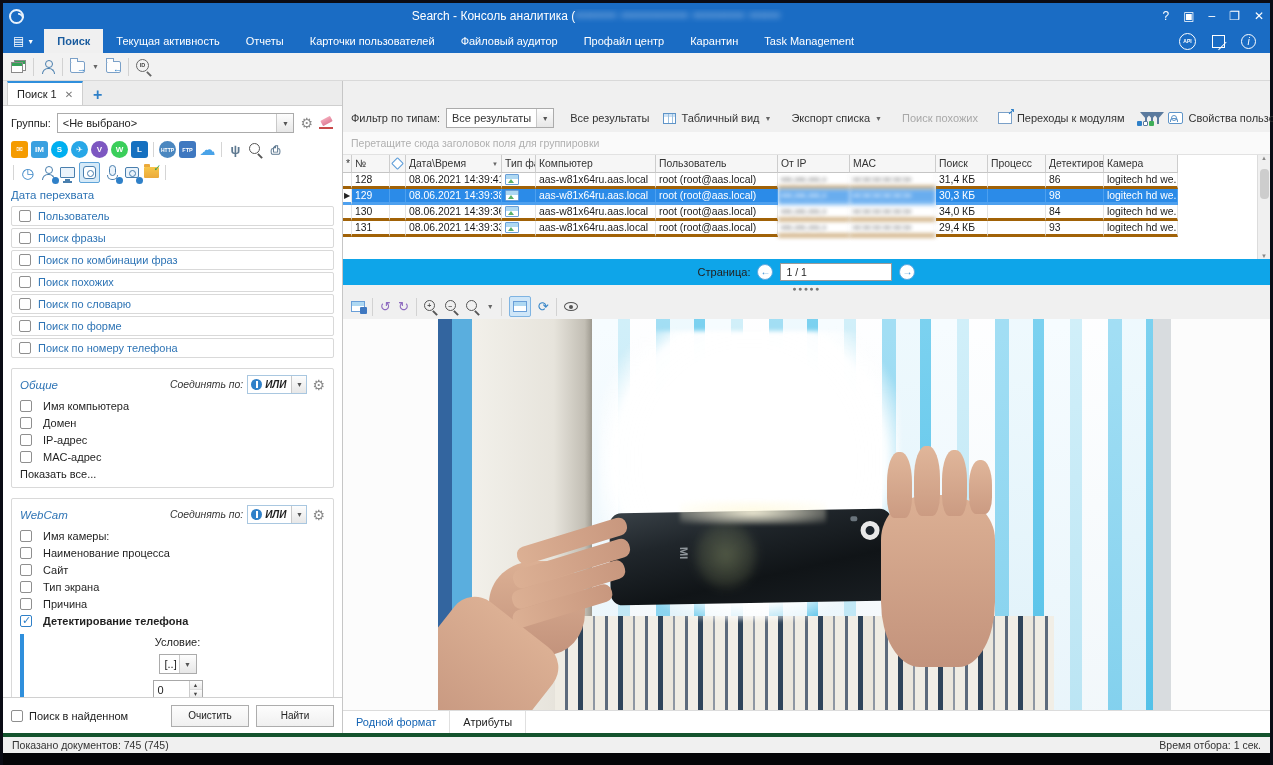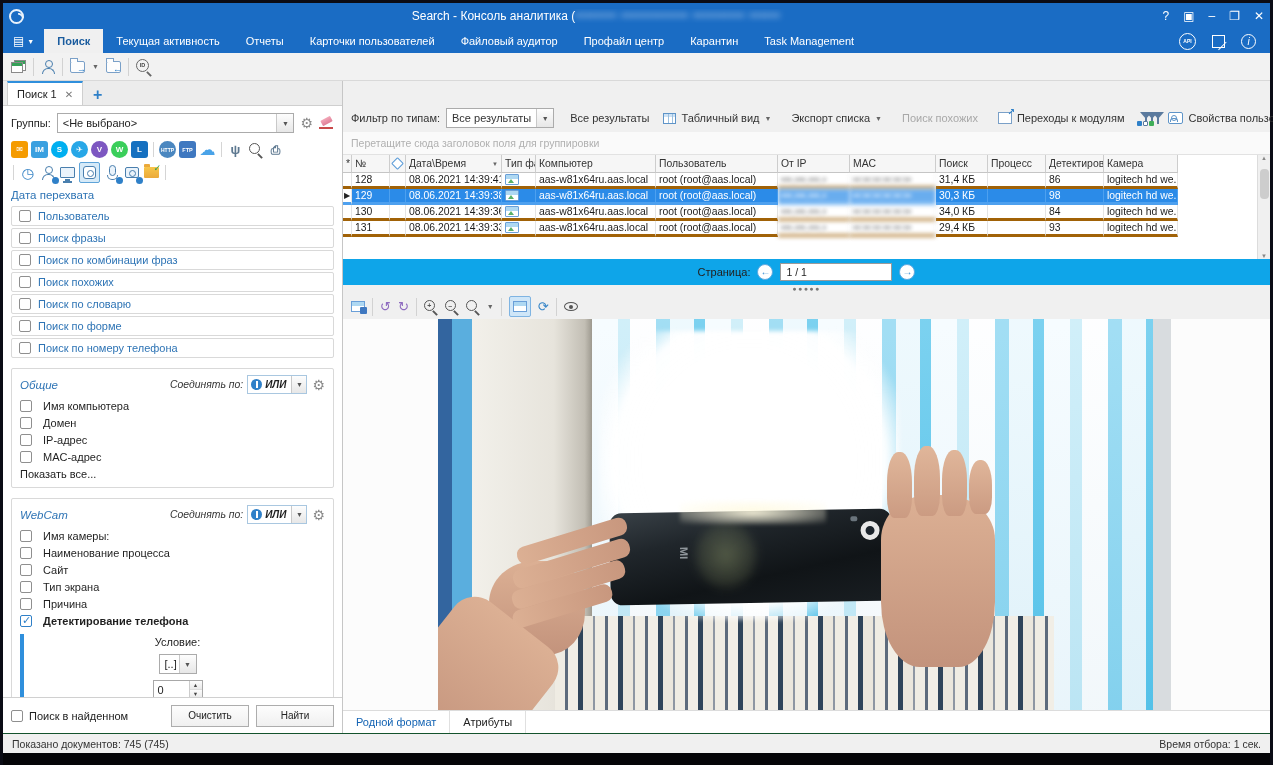--- a/index.html
+++ b/index.html
@@ -224,21 +224,21 @@
   .lf2 { left:10%; top:60%; width:16.5%; height:4.8%; }
   .lf3 { left:9.8%; top:65.5%; width:16%; height:4.8%; }
   .lf4 { left:10%; top:71%; width:14%; height:4.6%; }
   .ph-forearm { left:-4%; top:74%; width:17%; height:40%; border-radius:26px; transform:rotate(38deg); }
 
   .vtabs { height:23px; background:#fff; border-top:1px solid #dcdcdc; display:flex; align-items:stretch; flex:0 0 auto; }
   .vtab { display:flex; align-items:center; padding:0 13px; border-right:1px solid #e0e0e0; font-size:11px; }
   .vtab.active { color:#1464b4; }
 
   
-  .statusbar { height:20px; background:#f0f0f0; border-top:1px solid #14532d; display:flex; align-items:center; padding:0 9px; font-size:10.5px; color:#333; flex:0 0 auto; }
+  .statusbar { height:20px; background:#f0f0f0; border-top:4px solid #14532d; display:flex; align-items:center; padding:0 9px; font-size:10.5px; color:#333; flex:0 0 auto; }
   .statusbar .right { margin-left:auto; }
 </style>
 </head>
 <body>
 
 <div class="frame">
   <div class="app">
 
     <div class="titlebar">
       <span class="logo"></span>

